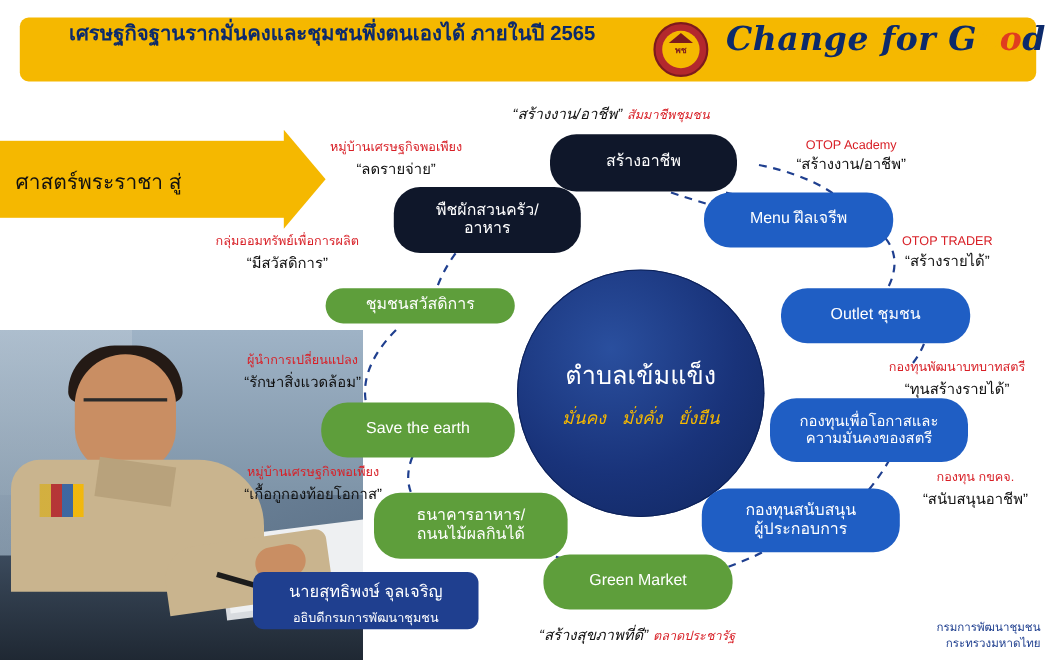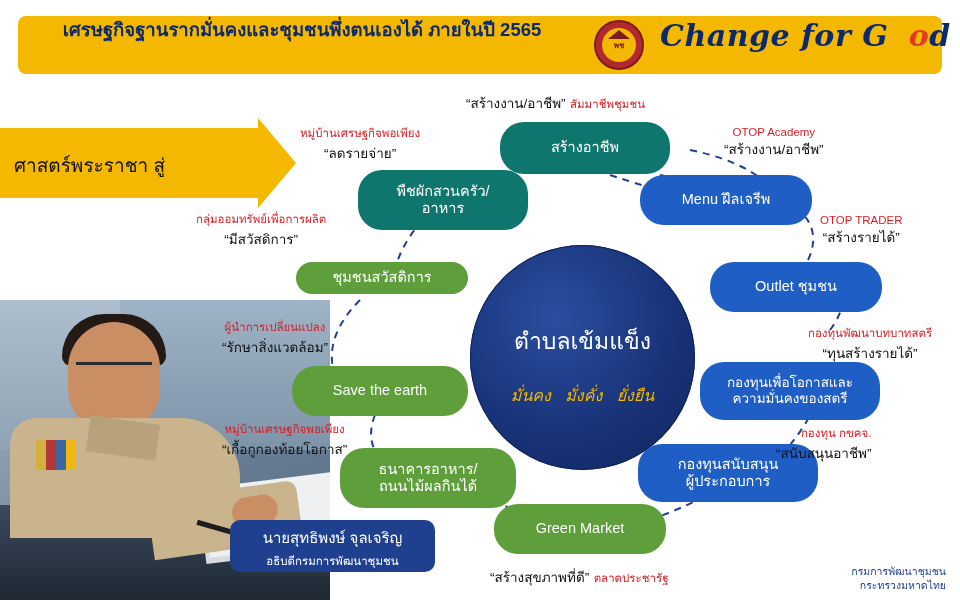--- a/index.html
+++ b/index.html
@@ -189,53 +189,53 @@
     background: radial-gradient(circle at 38% 32%, #2a4f9e 0%, #19337a 55%, #10265e 100%);
     color: #fff;
     text-align: center;
     box-shadow: 0 0 0 1px #0d2259 inset;
   }
   .center-circle .ct {
     margin-top: 78px;
     font-size: 23px;
   }
   .center-circle .cs {
-    margin-top: 24px;
+    margin-top: 8px;
     font-size: 16px;
     color: #f5b800;
     font-style: italic;
   }
   .center-circle .cs span { margin: 0 5px; }
 
   
   .node {
     position: absolute;
     border-radius: 24px;
     color: #fff;
     display: flex;
     align-items: center;
     justify-content: center;
     text-align: center;
     line-height: 1.18;
     font-size: 14.5px;
     padding: 4px 8px;
   }
-  .node.orange { background: #0f766e; }
+  .node.orange { background: #0f172a; }
   .node.green  { background: #5e9e3b; }
   .node.blue   { background: #1f5ec4; }
 
   
   .ann {
     position: absolute;
     text-align: center;
     white-space: nowrap;
   }
   .ann .red { color: #d81f26; font-size: 11.5px; }
   .ann .dark { color: #111; font-size: 13.5px; }
-  .ann-inline { position: absolute; white-space: nowrap; }
+  .ann-inline { position: absolute; white-space: nowrap; font-style: italic; }
   .ann-inline .dark { color: #111; font-size: 13.5px; }
   .ann-inline .red { color: #d81f26; font-size: 11.5px; }
 
   .footer {
     position: absolute;
     right: 14px; bottom: 8px;
     text-align: right;
     color: #1f3f8f;
     font-size: 10.5px;
     line-height: 1.35;
@@ -391,21 +391,21 @@
   <div class="ann" style="left:820px; top:214px;">
     <div class="red">OTOP TRADER</div>
     <div class="dark">“สร้างรายได้”</div>
   </div>
 
   <div class="ann" style="left:808px; top:324px;">
     <div class="red">กองทุนพัฒนาบทบาทสตรี</div>
     <div class="dark">“ทุนสร้างรายได้”</div>
   </div>
 
-  <div class="ann" style="left:776px; top:424px;text-align:right;">
+  <div class="ann" style="left:839px; top:424px;">
     <div class="red">กองทุน กขคจ.</div>
     <div class="dark">“สนับสนุนอาชีพ”</div>
   </div>
 
   <div class="ann-inline" style="left:490px; top:566px;">
     <span class="dark">“สร้างสุขภาพที่ดี”</span>
     <span class="red">ตลาดประชารัฐ</span>
   </div>
 
   <div class="footer">

